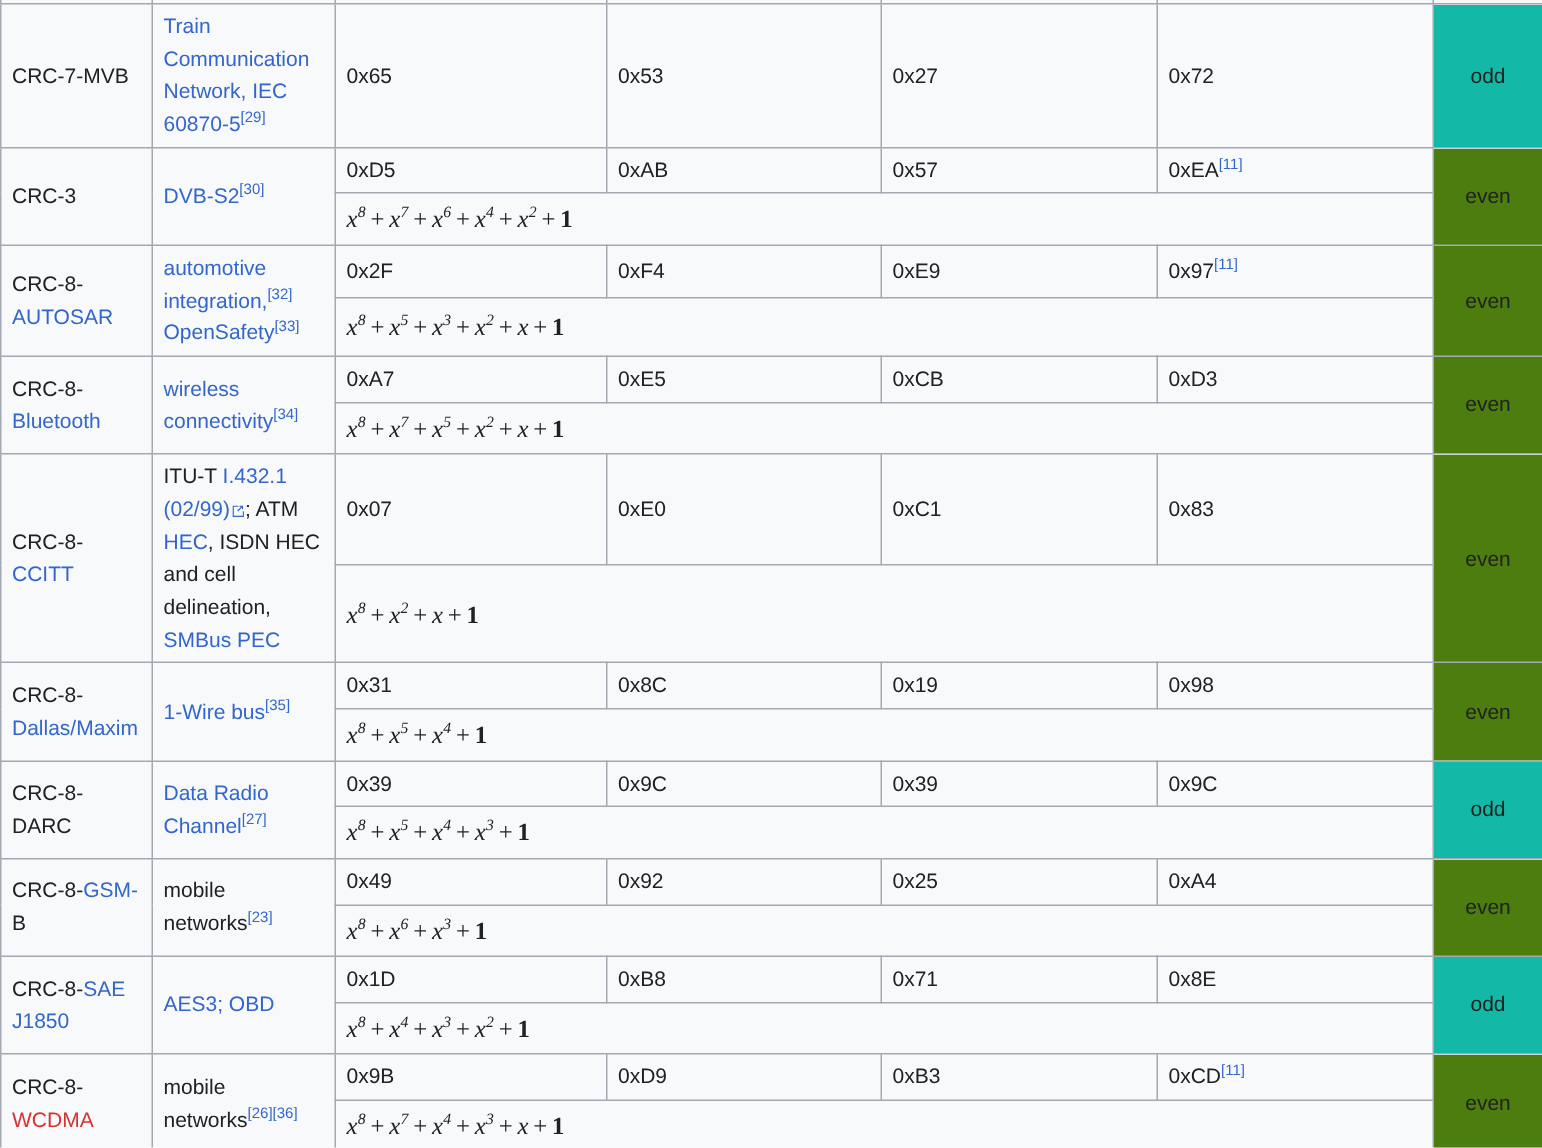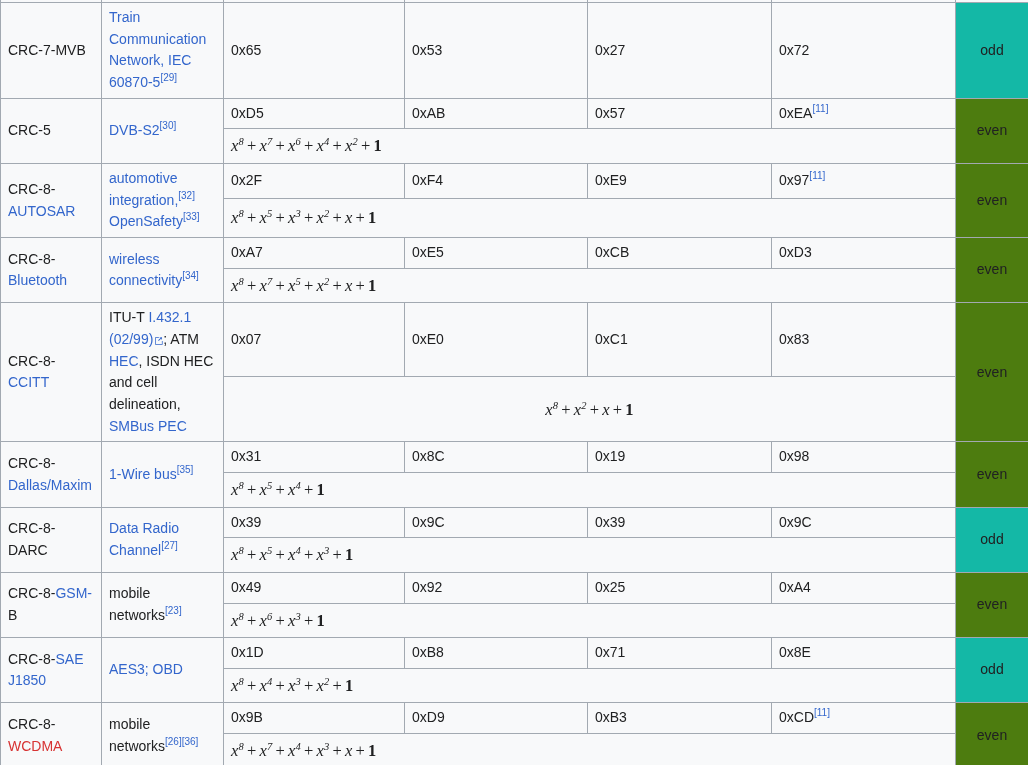--- a/index.html
+++ b/index.html
@@ -109,21 +109,21 @@
     <td class="name" rowspan="1"><span>CRC-7-MVB</span></td>
     <td class="uses" rowspan="1"><a class="wl" href="#">Train Communication Network, IEC 60870-5</a><sup class="ref"><a href="#">[29]</a></sup></td>
     <td class="poly">0x65</td>
     <td class="poly">0x53</td>
     <td class="poly">0x27</td>
     <td class="poly">0x72</td>
     <td class="parity odd" rowspan="1">odd</td>
   </tr>
 
   <tr>
-    <td class="name" rowspan="2"><span>CRC-5</span></td>
+    <td class="name" rowspan="2"><span>CRC-3</span></td>
     <td class="uses" rowspan="2"><a class="wl" href="#">DVB-S2</a><sup class="ref"><a href="#">[30]</a></sup></td>
     <td class="poly">0xD5</td>
     <td class="poly">0xAB</td>
     <td class="poly">0x57</td>
     <td class="poly"><span>0xEA</span><sup class="ref"><a href="#">[11]</a></sup></td>
     <td class="parity even" rowspan="2">even</td>
   </tr>
   <tr>
     <td class="poly" colspan="4">
       <span class="math"><i>x</i><sup>8</sup><span class="op">+</span><i>x</i><sup>7</sup><span class="op">+</span><i>x</i><sup>6</sup><span class="op">+</span><i>x</i><sup>4</sup><span class="op">+</span><i>x</i><sup>2</sup><span class="op">+</span><span class="one">1</span></span>
@@ -166,21 +166,21 @@
               <path d="M1.5 1.5h5v1h-4v8h8v-4h1v5h-10z" fill="#3366cc"></path>
               <path d="M7.5 1.5h3.2v3.2h-1V3.2L6.3 6.6l-.8-.8 3.4-3.4H7.5z" fill="#3366cc"></path>
             </svg></span><span>; ATM </span><a class="wl" href="#">HEC</a><span>, ISDN HEC and cell delineation, </span><a class="wl" href="#">SMBus PEC</a></td>
     <td class="poly">0x07</td>
     <td class="poly">0xE0</td>
     <td class="poly">0xC1</td>
     <td class="poly">0x83</td>
     <td class="parity even" rowspan="2">even</td>
   </tr>
   <tr>
-    <td class="poly" colspan="4" style="height:56px;text-align:center;">
+    <td class="poly" colspan="4" style="height:56px;">
       <span class="math"><i>x</i><sup>8</sup><span class="op">+</span><i>x</i><sup>2</sup><span class="op">+</span><i>x</i><span class="op">+</span><span class="one">1</span></span>
     </td>
   </tr>
 
   <tr>
     <td class="name" rowspan="2"><span>CRC-8-</span><a class="wl" href="#">Dallas/Maxim</a></td>
     <td class="uses" rowspan="2"><a class="wl" href="#">1-Wire bus</a><sup class="ref"><a href="#">[35]</a></sup></td>
     <td class="poly">0x31</td>
     <td class="poly">0x8C</td>
     <td class="poly">0x19</td>

